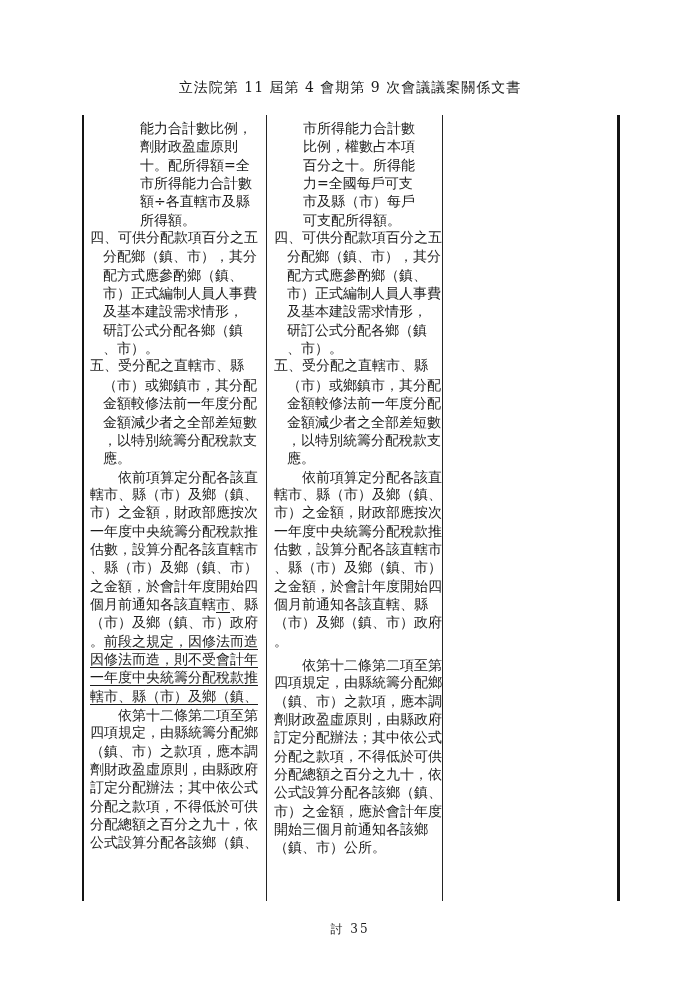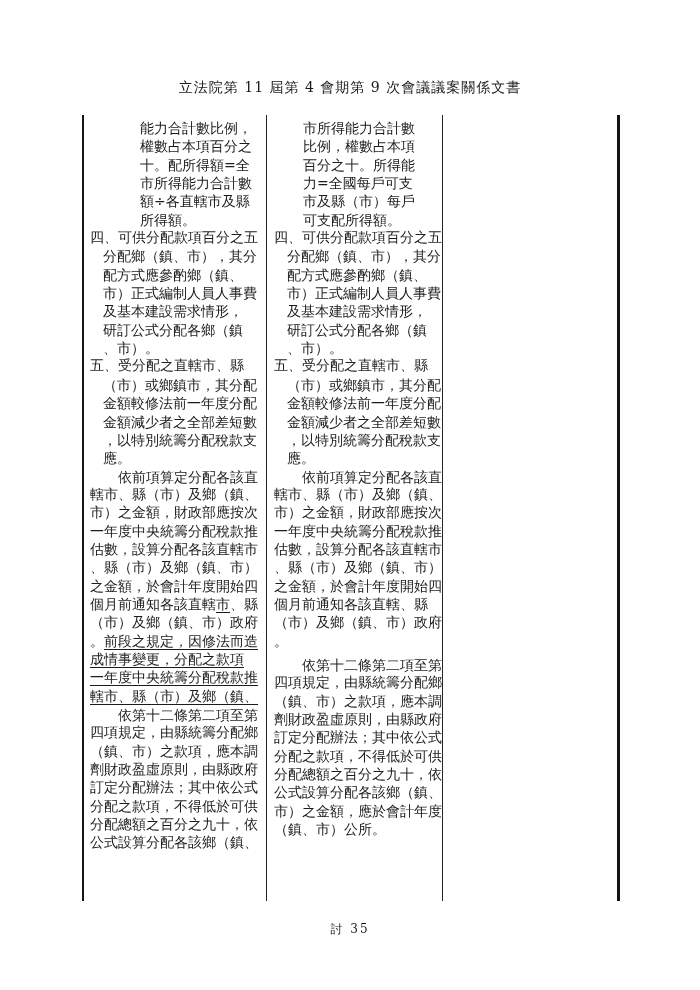--- a/index.html
+++ b/index.html
@@ -42,21 +42,21 @@
   }
 </style>
 </head>
 <body>
 
 <div class="doc-header">立法院第 11 屆第 4 會期第 9 次會議議案關係文書</div>
 
 <div class="comparison-table">
   <div class="col col-1">
       <div class="line i3"><span>能力合計數比例，</span></div>
-      <div class="line i3"><span>權數占本項百分之</span></div>
+      <div class="line i3"><span>劑財政盈虛原則</span></div>
       <div class="line i3"><span>十。配所得額=全</span></div>
       <div class="line i3"><span>市所得能力合計數</span></div>
       <div class="line i3"><span>額÷各直轄市及縣</span></div>
       <div class="line i3"><span>所得額。</span></div>
       <div class="line i0"><span>四、可供分配款項百分之五</span></div>
       <div class="line i1"><span>分配鄉（鎮、市），其分</span></div>
       <div class="line i1"><span>配方式應參酌鄉（鎮、</span></div>
       <div class="line i1"><span>市）正式編制人員人事費</span></div>
       <div class="line i1"><span>及基本建設需求情形，</span></div>
       <div class="line i1"><span>研訂公式分配各鄉（鎮</span></div>
@@ -70,21 +70,21 @@
       <div class="line i2"><span>依前項算定分配各該直</span></div>
       <div class="line i0"><span>轄市、縣（市）及鄉（鎮、</span></div>
       <div class="line i0"><span>市）之金額，財政部應按次</span></div>
       <div class="line i0"><span>一年度中央統籌分配稅款推</span></div>
       <div class="line i0"><span>估數，設算分配各該直轄市</span></div>
       <div class="line i0"><span>、縣（市）及鄉（鎮、市）</span></div>
       <div class="line i0"><span>之金額，於會計年度開始四</span></div>
       <div class="line i0"><span>個月前通知各該直轄</span><span class="ul">市</span><span>、縣</span></div>
       <div class="line i0"><span>（市）及鄉（鎮、市）政府</span></div>
       <div class="line i0"><span>。</span><span class="ul">前段之規定，因修法而造</span></div>
-      <div class="line i0"><span class="ul">成情事變更，分配之款項</span></div>
+      <div class="line i0"><span class="ul">因修法而造，則不受會計年</span></div>
       <div class="line i0"><span class="ul">一年度中央統籌分配稅款推</span></div>
       <div class="line i0"><span class="ul">轄市、縣（市）及鄉（鎮、</span></div>
       <div class="line i2"><span>依第十二條第二項至第</span></div>
       <div class="line i0"><span>四項規定，由縣統籌分配鄉</span></div>
       <div class="line i0"><span>（鎮、市）之款項，應本調</span></div>
       <div class="line i0"><span>劑財政盈虛原則，由縣政府</span></div>
       <div class="line i0"><span>訂定分配辦法；其中依公式</span></div>
       <div class="line i0"><span>分配之款項，不得低於可供</span></div>
       <div class="line i0"><span>分配總額之百分之九十，依</span></div>
       <div class="line i0"><span>公式設算分配各該鄉（鎮、</span></div>
@@ -121,18 +121,19 @@
       <div class="line i0"><span>。</span></div>
       <div class="line i2 gap"><span>依第十二條第二項至第</span></div>
       <div class="line i0"><span>四項規定，由縣統籌分配鄉</span></div>
       <div class="line i0"><span>（鎮、市）之款項，應本調</span></div>
       <div class="line i0"><span>劑財政盈虛原則，由縣政府</span></div>
       <div class="line i0"><span>訂定分配辦法；其中依公式</span></div>
       <div class="line i0"><span>分配之款項，不得低於可供</span></div>
       <div class="line i0"><span>分配總額之百分之九十，依</span></div>
       <div class="line i0"><span>公式設算分配各該鄉（鎮、</span></div>
       <div class="line i0"><span>市）之金額，應於會計年度</span></div>
+      <div class="line i0"><span>開始三個月前通知各該鄉</span></div>
       <div class="line i0"><span>（鎮、市）公所。</span></div>
     </div>
   <div class="col col-3"></div>
 </div>
 
 <div class="page-number">討 35</div>
 
 </body></html>

